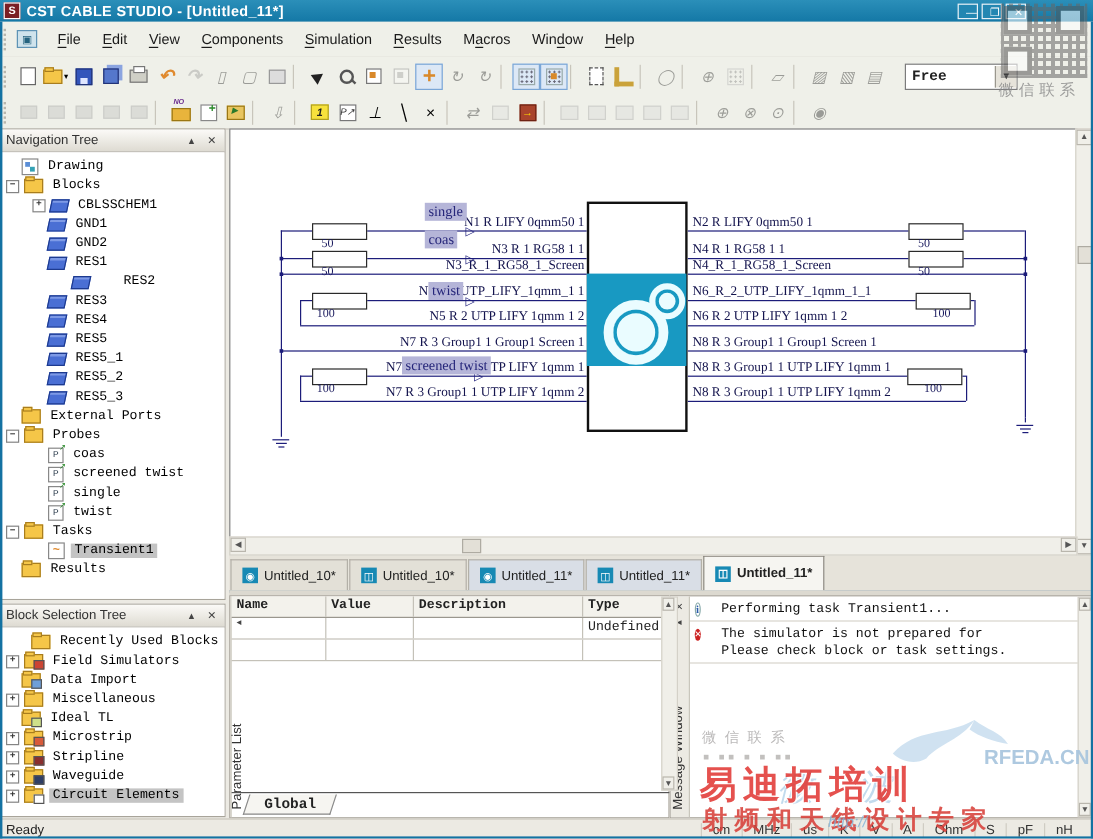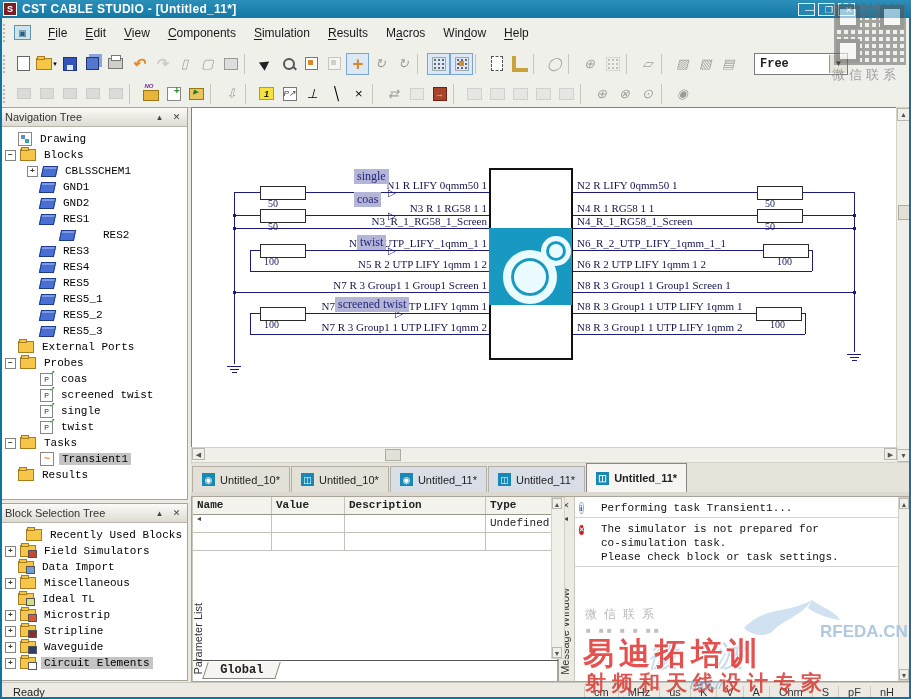--- a/index.html
+++ b/index.html
@@ -157,21 +157,21 @@
   .msg{display:flex;padding:4px 2px 2px 4px;border-bottom:1px solid #d8d5cc;}
   .msg .mic{flex:none;width:22px;padding-top:1px;}
   .ic-info{width:13px;height:13px;border:1px solid #8aa;border-radius:50%;color:#2a5caa;font-size:9px;
     font-weight:bold;text-align:center;line-height:12px;font-family:"Liberation Serif",serif;}
   .ic-err{width:13px;height:13px;background:#cc2222;border-radius:50%;color:#fff;font-size:9px;
     font-weight:bold;text-align:center;line-height:13px;}
   .mtext div{line-height:14px;}
   
   #statusbar{position:absolute;left:0;top:682px;width:911px;height:17px;background:#eceae3;
     border-top:1px solid #c9c6bc;display:flex;align-items:center;font-size:11px;color:#222;}
-  #status-ready{padding-left:13px;}
+  #status-ready{padding-left:5px;}
   #units{margin-left:auto;display:flex;margin-right:8px;}
   .unit{padding:0 9px;border-left:1px solid #cfccc3;color:#333;}
   
   .wm{position:absolute;pointer-events:none;z-index:50;}
   #wm-qr{left:834px;top:3px;width:72px;height:62px;opacity:.55;
     background-image:repeating-linear-gradient(0deg,#666 0 3px,transparent 3px 7px),
                      repeating-linear-gradient(90deg,#666 0 3px,transparent 3px 7px);}
   .qrc{position:absolute;width:16px;height:16px;border:4px solid #555;background:#fff;}
   #wm-qr-cap{left:832px;top:66px;font-size:13px;color:#8a8a8a;letter-spacing:4px;opacity:.8;}
   #wm-gray{left:585px;top:606px;font-size:12px;color:#b0aeae;letter-spacing:7px;opacity:.85;}
@@ -759,21 +759,20 @@
           <div class="msg">
             <span class="mic"><span class="ic-info">i</span></span>
             <span class="mtext">
               <div>Performing task Transient1...</div>
             </span>
           </div>
           <div class="msg">
             <span class="mic"><span class="ic-err">✕</span></span>
             <span class="mtext">
               <div>The simulator is not prepared for</div>
-              <div>co-simulation task.</div>
               <div>Please check block or task settings.</div>
             </span>
           </div>
         </div>
       <div class="sb" style="right:0;top:0;width:12px;height:182px;">
         <button class="arr" style="left:0;top:0;width:10px;height:11px;">▲</button>
         <button class="arr" style="left:0;bottom:0;width:10px;height:11px;">▼</button>
       </div>
     </div>
   </div>

